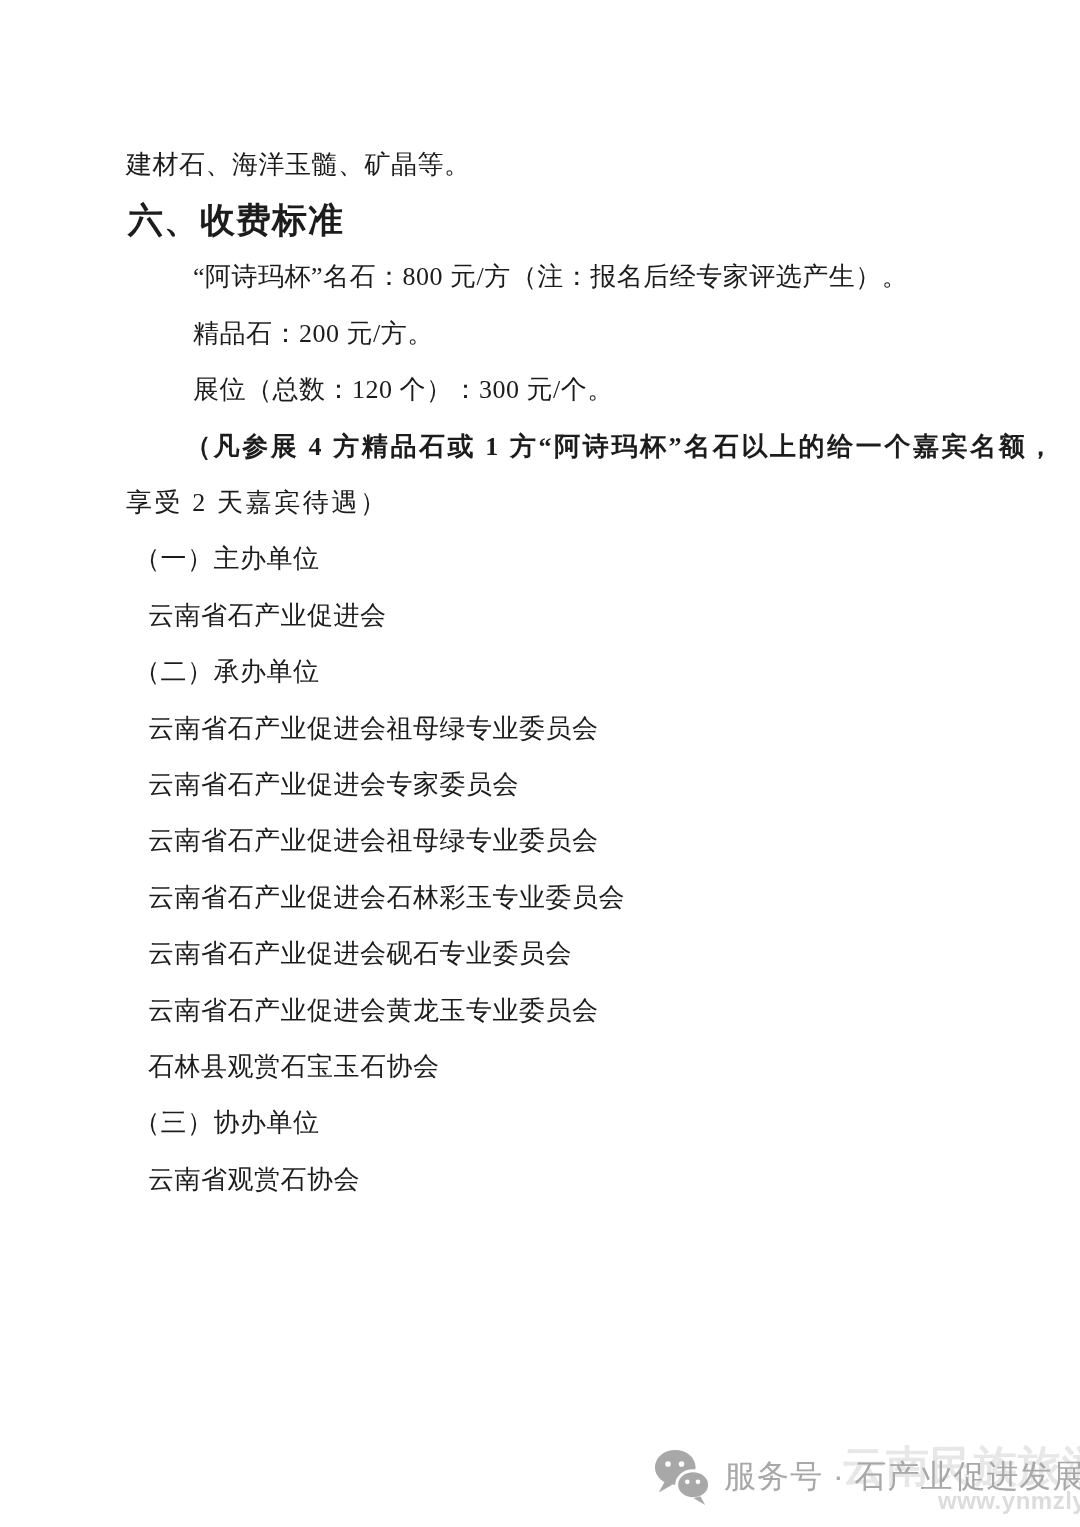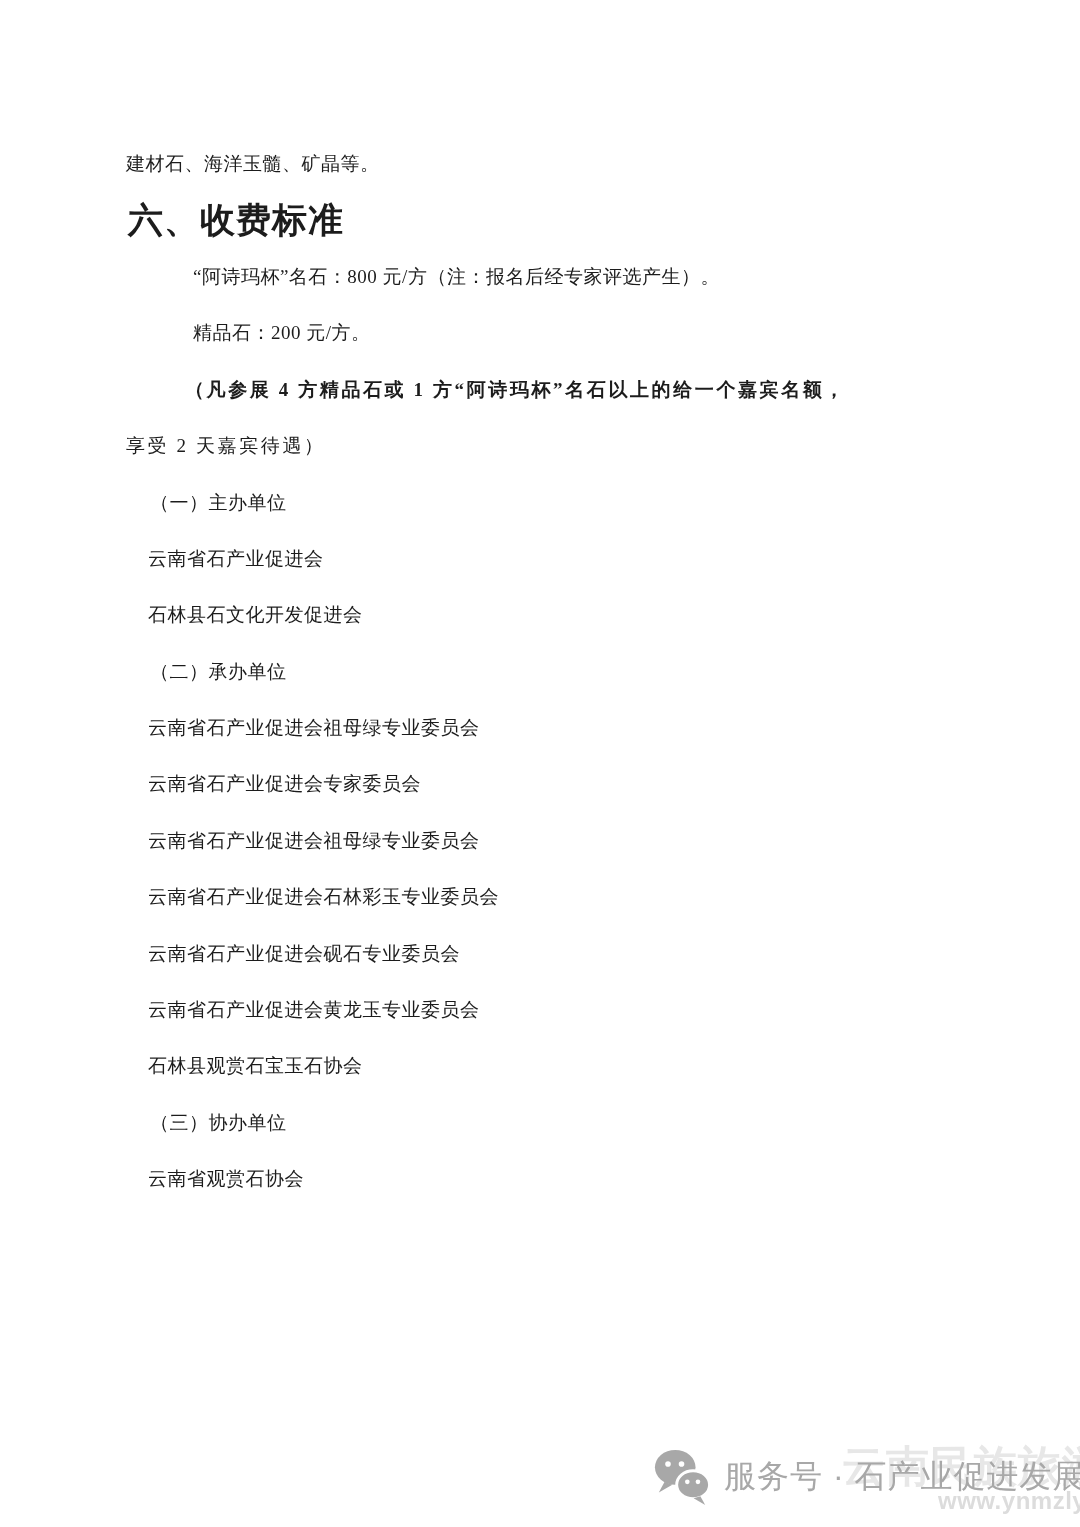--- a/index.html
+++ b/index.html
@@ -12,36 +12,36 @@
     overflow:hidden;
   }
   .doc {
     position:absolute;
     top:136px; left:126px; right:40px;
   }
   .line {
     height:56.4px;
     display:flex;
     align-items:center;
-    font-size:19px;
+    font-size:26px;
     letter-spacing:0.5px;
     white-space:nowrap;
   }
   .l-h1 {
     font-family:"Liberation Sans","DejaVu Sans",sans-serif;
     font-weight:bold;
     font-size:35px;
     margin-left:2px;
     letter-spacing:1px;
   }
   .l-h1b { margin-left:19px; }
   .l-fee  { margin-left:67px; }
   .l-note { margin-left:59px; letter-spacing:2.6px;font-weight:bold; }
   .l-stretch { letter-spacing:2.6px; }
-  .l-sub  { margin-left:24px; }
+  .l-sub  { margin-left:8px; }
   .l-item { margin-left:22px; }
 
   .footer-badge {
     position:absolute;
     left:653px; top:1448px;
     display:flex;
     align-items:center;
     gap:13px;
     color:#a8a8a8;
     font-family:"Liberation Sans","DejaVu Sans",sans-serif;
@@ -78,28 +78,28 @@
 </head>
 <body>
 
 <div class="doc">
   <div class="line">建材石、海洋玉髓、矿晶等。</div>
 
   <div class="line l-h1">六、收费标准</div>
 
   <div class="line l-fee">“阿诗玛杯”名石：800 元/方（注：报名后经专家评选产生）。</div>
   <div class="line l-fee">精品石：200 元/方。</div>
+  <div class="line l-fee">展位（总数：120 个）：300 元/个。</div>
 
   <div class="line l-note">（凡参展 4 方精品石或 1 方“阿诗玛杯”名石以上的给一个嘉宾名额，</div>
   <div class="line l-stretch">享受 2 天嘉宾待遇）</div>
 
 
   <div class="line l-sub">（一）主办单位</div>
   <div class="line l-item">云南省石产业促进会</div>
-  <div class="line l-item">石林县石文化开发促进会</div>
 
   <div class="line l-sub">（二）承办单位</div>
   <div class="line l-item">云南省石产业促进会祖母绿专业委员会</div>
   <div class="line l-item">云南省石产业促进会专家委员会</div>
   <div class="line l-item">云南省石产业促进会祖母绿专业委员会</div>
   <div class="line l-item">云南省石产业促进会石林彩玉专业委员会</div>
   <div class="line l-item">云南省石产业促进会砚石专业委员会</div>
   <div class="line l-item">云南省石产业促进会黄龙玉专业委员会</div>
   <div class="line l-item">石林县观赏石宝玉石协会</div>
 

